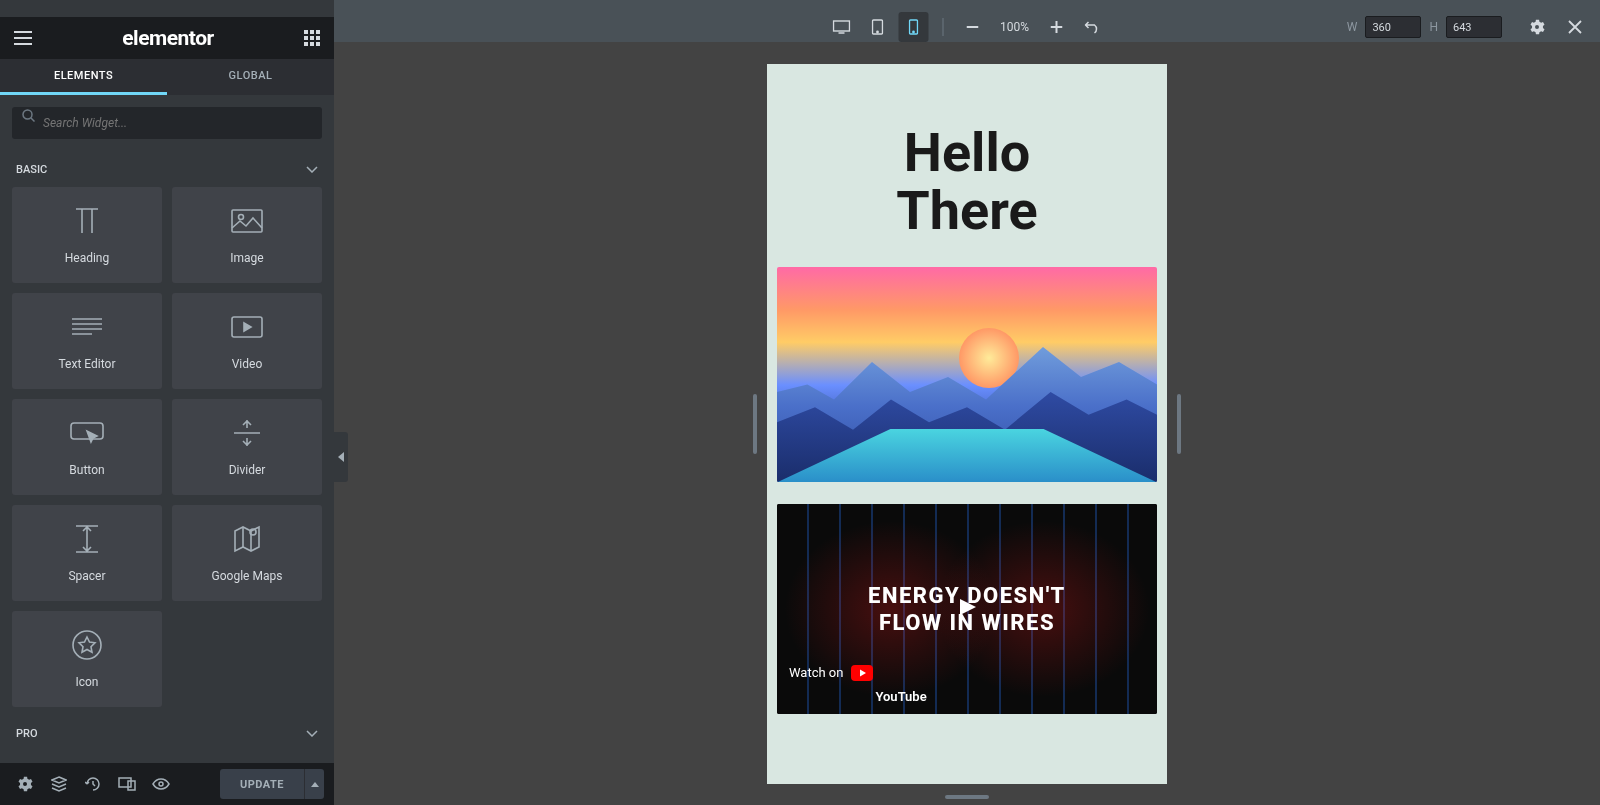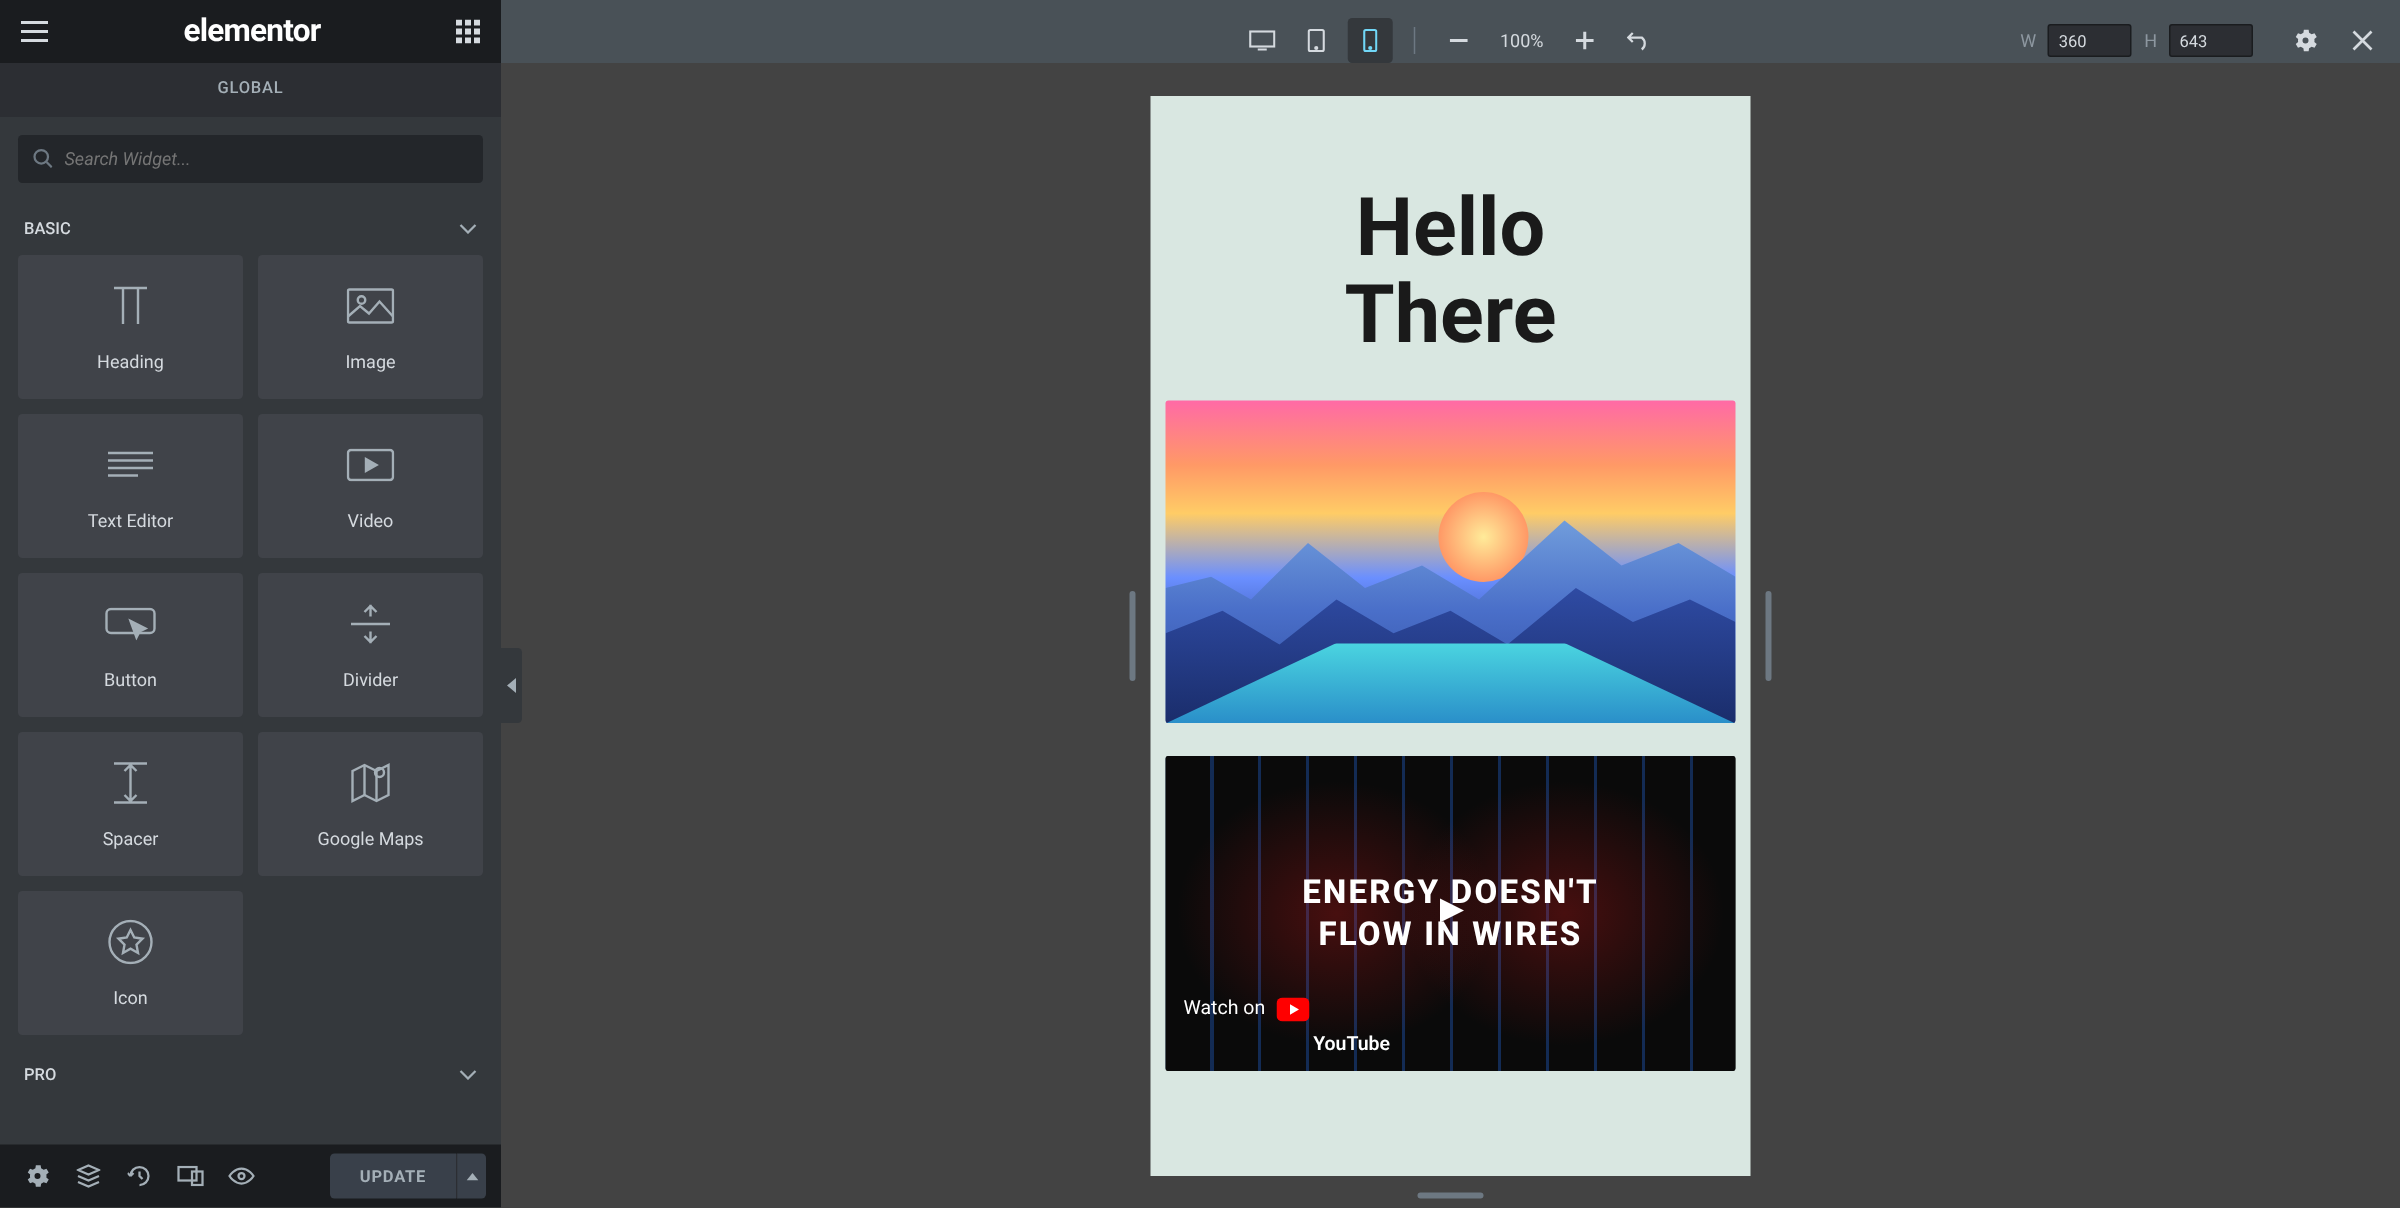--- a/index.html
+++ b/index.html
@@ -13,31 +13,31 @@
     --accent:#71d7f7;
     --canvas:#434343;
     --preview-bg:#d9e7e1;
   }
   *{box-sizing:border-box;margin:0;padding:0;font-family:-apple-system,BlinkMacSystemFont,"Segoe UI",Roboto,Arial,sans-serif;}
   html,body{width:1600px;height:805px;overflow:hidden;background:var(--canvas);}
   .app{display:flex;width:100%;height:100%;}
   
   
   .sidebar{width:334px;height:100%;background:var(--bg-panel);display:flex;flex-direction:column;}
-  .sb-header{height:42px;background:var(--bg-darker);display:flex;align-items:center;justify-content:space-between;padding:0 14px;}
+  .sb-header{height:42px;background:var(--bg-darker);display:flex;align-items:center;justify-content:space-between;padding:0 14px;margin-top:17px;}
   .logo{font-weight:700;color:#fff;font-size:21px;letter-spacing:-0.5px;}
   .ham,.grid-icon{color:#d5dadf;cursor:pointer;}
   .ham svg,.grid-icon svg{display:block;}
   
   .tabs{display:flex;height:36px;background:#2c2e33;}
   .tab{flex:1;display:flex;align-items:center;justify-content:center;color:var(--text-gray);font-size:11px;font-weight:500;letter-spacing:0.5px;cursor:pointer;border-bottom:3px solid transparent;}
   .tab.active{color:#fff;border-bottom-color:var(--accent);}
   
   .search-wrap{padding:12px;}
-  .search{display:flex;align-items:center;background:#23262a;border-radius:3px;height:32px;padding:0 10px;}
+  .search{display:flex;background:#23262a;border-radius:3px;height:32px;padding:0 10px;}
   .search input{flex:1;background:transparent;border:0;outline:0;color:var(--text-gray);font-size:12px;font-style:italic;padding-left:8px;}
   .search-ic{color:#6d7882;}
   
   .cat-header{display:flex;align-items:center;justify-content:space-between;padding:0 16px;height:36px;color:var(--text-light);font-size:11px;font-weight:500;cursor:pointer;}
   .chev{color:var(--text-gray);}
   
   .widget-grid{display:grid;grid-template-columns:1fr 1fr;gap:10px;padding:0 12px;overflow-y:auto;}
   .widget{background:var(--bg-tile);height:96px;border-radius:3px;display:flex;flex-direction:column;align-items:center;justify-content:center;gap:14px;cursor:grab;color:var(--text-gray);}
   .widget-ic{height:32px;display:flex;align-items:center;justify-content:center;}
   .widget-label{font-size:12px;color:var(--text-light);}
@@ -118,20 +118,21 @@
             <rect x="6" y="6" width="4" height="4"></rect>
             <rect x="12" y="6" width="4" height="4"></rect>
             <rect y="12" width="4" height="4"></rect>
             <rect x="6" y="12" width="4" height="4"></rect>
             <rect x="12" y="12" width="4" height="4"></rect>
           </svg>
       </span>
     </div>
 
     <div class="tabs">
+      <div class="tab active">ELEMENTS</div>
       <div class="tab">GLOBAL</div>
     </div>
 
     <div class="search-wrap">
       <div class="search">
         <span class="search-ic">
           <svg width="13" height="13" viewBox="0 0 13 13" fill="none" stroke="currentColor" stroke-width="1.5">
               <circle cx="5.5" cy="5.5" r="4.5"></circle>
               <path d="M9 9l3.5 3.5"></path>
             </svg>

